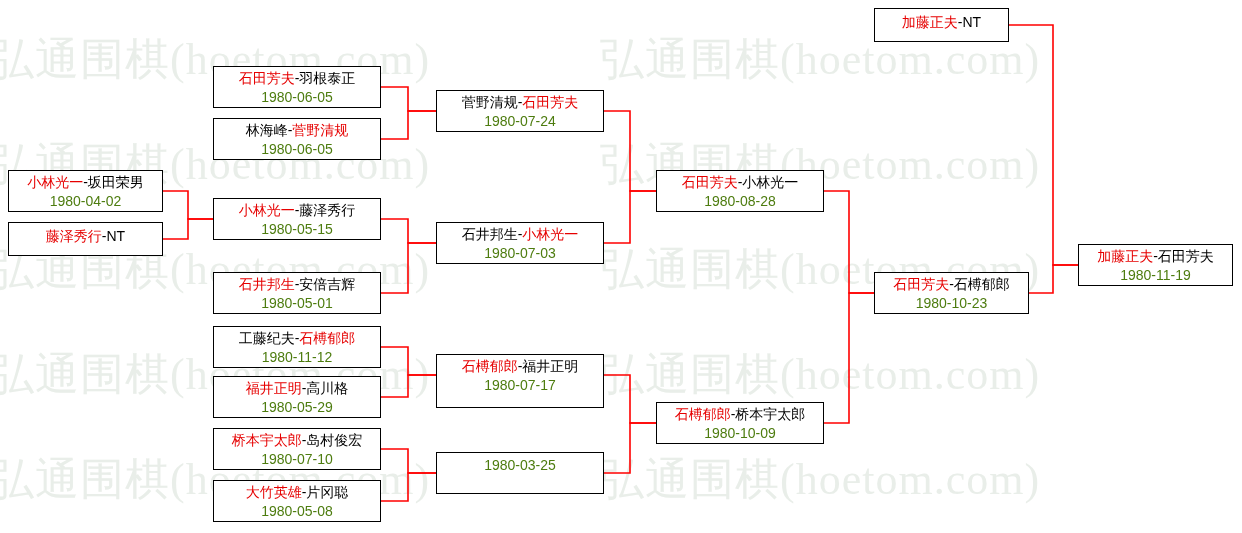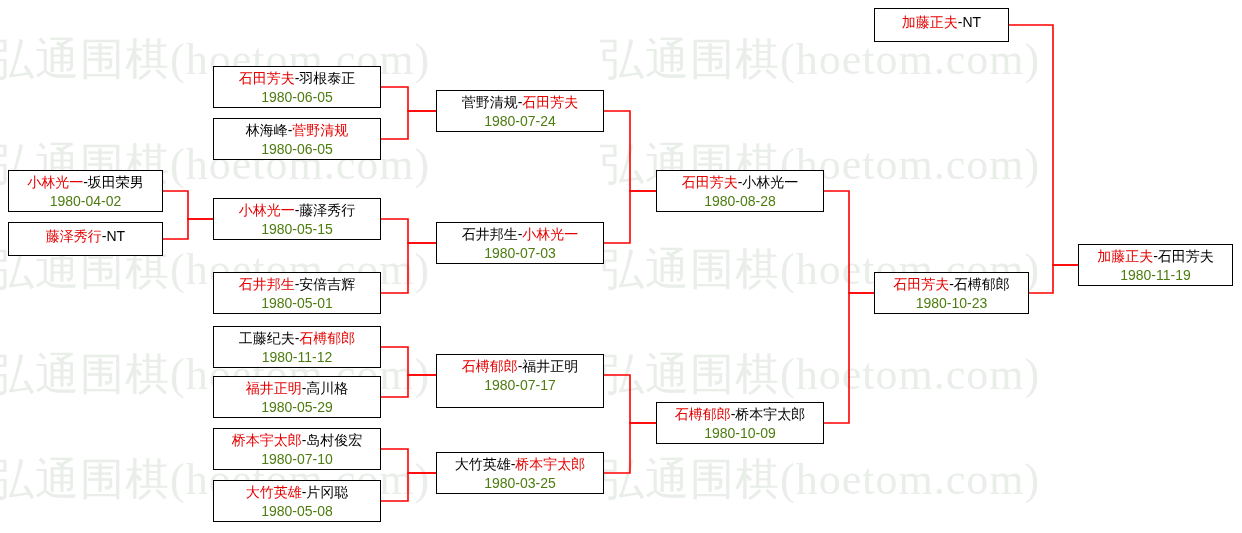--- a/index.html
+++ b/index.html
@@ -159,21 +159,20 @@
     </div>
     <div class="node" style="left: 436px; top: 222px; width: 168px; height: 42px;">
       <div class="players"><span class="l">石井邦生</span><span>-</span><span class="w">小林光一</span></div>
       <div class="date">1980-07-03</div>
     </div>
     <div class="node" style="left: 436px; top: 354px; width: 168px; height: 54px;">
       <div class="players"><span class="w">石榑郁郎</span><span>-</span><span class="l">福井正明</span></div>
       <div class="date">1980-07-17</div>
     </div>
     <div class="node" style="left: 436px; top: 452px; width: 168px; height: 42px;">
-      <div class="players"><span class="l">大竹英雄</span><span>-</span><span class="w">桥本宇太郎</span></div>
       <div class="date">1980-03-25</div>
     </div>
     <div class="node" style="left: 656px; top: 170px; width: 168px; height: 42px;">
       <div class="players"><span class="w">石田芳夫</span><span>-</span><span class="l">小林光一</span></div>
       <div class="date">1980-08-28</div>
     </div>
     <div class="node" style="left: 656px; top: 402px; width: 168px; height: 42px;">
       <div class="players"><span class="w">石榑郁郎</span><span>-</span><span class="l">桥本宇太郎</span></div>
       <div class="date">1980-10-09</div>
     </div>

